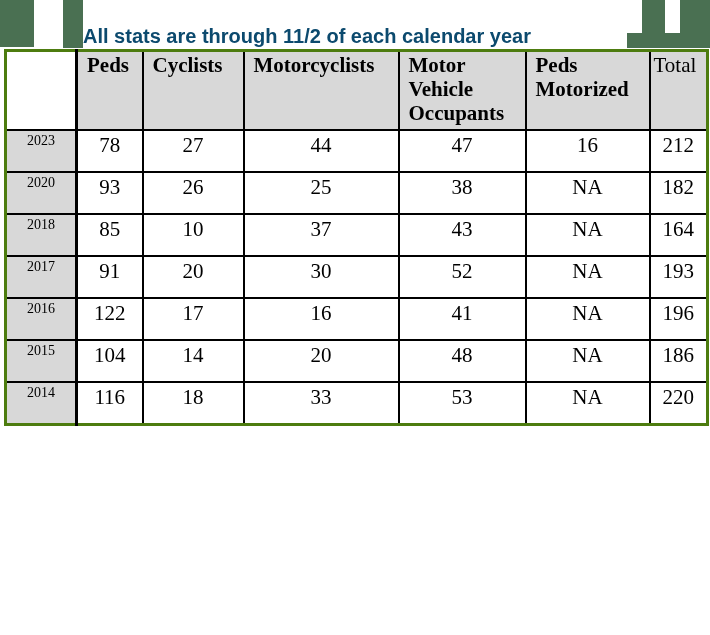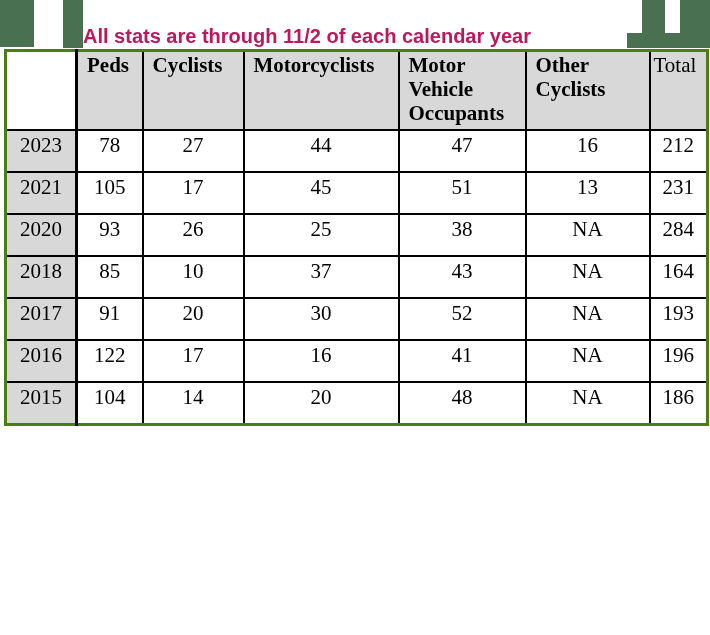--- a/index.html
+++ b/index.html
@@ -10,21 +10,21 @@
     font-family: "Liberation Serif", serif;
     overflow: hidden;
   }
   .green-block { position: absolute; }
   .title {
     position: absolute;
     left: 83px; top: 25px;
     font-family: "Liberation Sans", sans-serif;
     font-weight: bold;
     font-size: 20px;
-    color: #be185d;
+    color: #0c4a6e;
     white-space: nowrap;
     letter-spacing: 0px;
   }
   table.stats {
     position: absolute;
     left: 4px; top: 49px;
     width: 702px;
     border-collapse: collapse;
     table-layout: fixed;
     border: 3px solid #4d7c0f;
@@ -46,21 +46,21 @@
     border-bottom: 3px solid #000;
     border-top: 3px solid #000;
   }
   thead th.corner { background: #ffffff; }
   thead th.total-col { font-weight: normal; padding-left: 3px; }
   thead th.year-col-border, tbody th.year-col-border { border-right: 3px solid #000; }
   tbody tr { height: 42px; }
   tbody th {
     background: var(--cell-gray, #d8d8d8);
     font-weight: normal;
-    font-size: 21px;
+    font-size: 14px;
     text-align: center;
     padding-top: 2px;
     border-top: 3px solid #000;
     border-bottom: 3px solid #000;
   }
   tbody td {
     background: #ffffff;
     font-size: 21px;
     text-align: center;
     padding-top: 2px;
@@ -95,51 +95,42 @@
     <col style="width:124px">
     <col style="width:58px">
   </colgroup>
   <thead>
       <tr>
         <th class="corner year-col-border"></th>
         <th>Peds</th>
         <th>Cyclists</th>
         <th>Motorcyclists</th>
         <th>Motor Vehicle Occupants</th>
-        <th>Other Cyclists</th>
+        <th>Peds Motorized</th>
         <th class="total-col">Total</th>
       </tr>
     </thead>
   <tbody>
       <tr>
         <th class="year-col-border">2023</th>
         <td>78</td>
         <td>27</td>
         <td>44</td>
         <td>47</td>
         <td>16</td>
         <td>212</td>
       </tr>
       <tr>
-        <th class="year-col-border">2021</th>
-        <td>105</td>
-        <td>17</td>
-        <td>45</td>
-        <td>51</td>
-        <td>13</td>
-        <td>231</td>
-      </tr>
-      <tr>
         <th class="year-col-border">2020</th>
         <td>93</td>
         <td>26</td>
         <td>25</td>
         <td>38</td>
         <td>NA</td>
-        <td>284</td>
+        <td>182</td>
       </tr>
       <tr>
         <th class="year-col-border">2018</th>
         <td>85</td>
         <td>10</td>
         <td>37</td>
         <td>43</td>
         <td>NA</td>
         <td>164</td>
       </tr>
@@ -163,14 +154,23 @@
       </tr>
       <tr>
         <th class="year-col-border">2015</th>
         <td>104</td>
         <td>14</td>
         <td>20</td>
         <td>48</td>
         <td>NA</td>
         <td>186</td>
       </tr>
+      <tr>
+        <th class="year-col-border">2014</th>
+        <td>116</td>
+        <td>18</td>
+        <td>33</td>
+        <td>53</td>
+        <td>NA</td>
+        <td>220</td>
+      </tr>
     </tbody>
 </table>
 
 </body></html>

